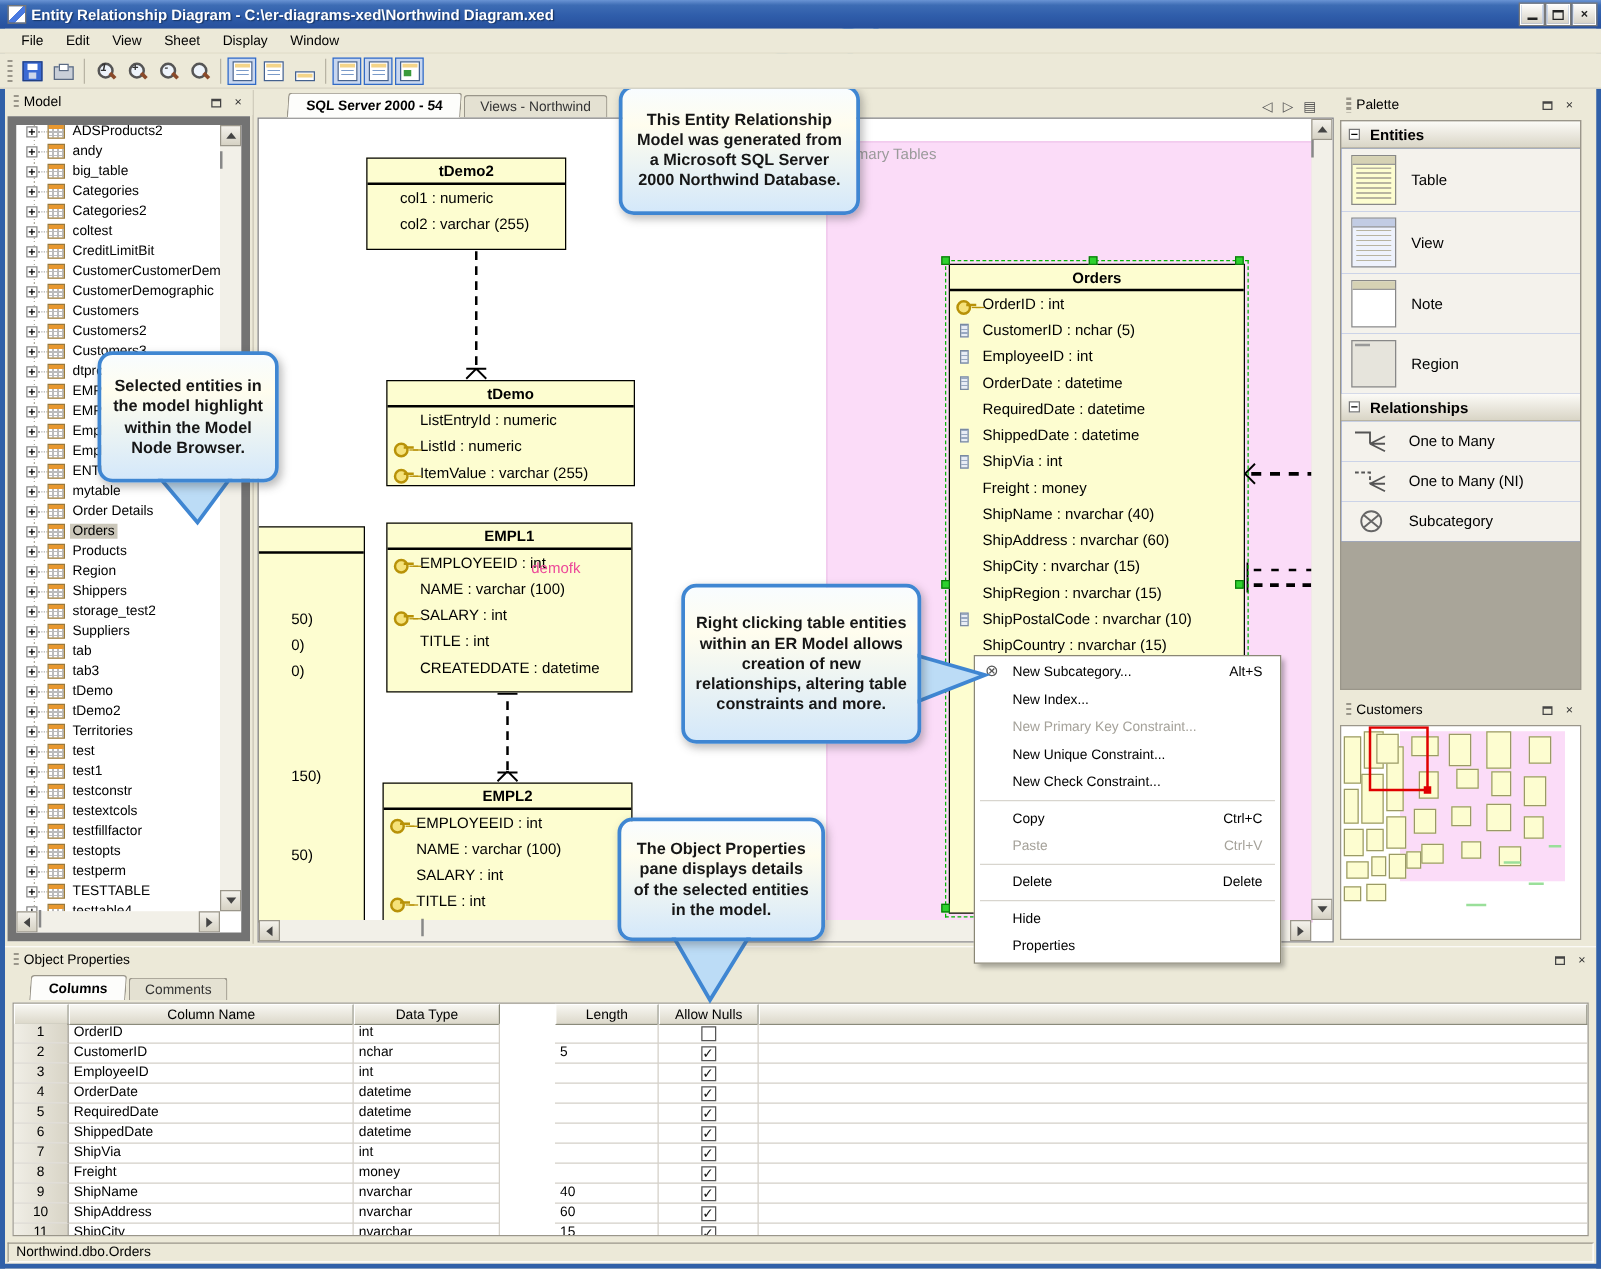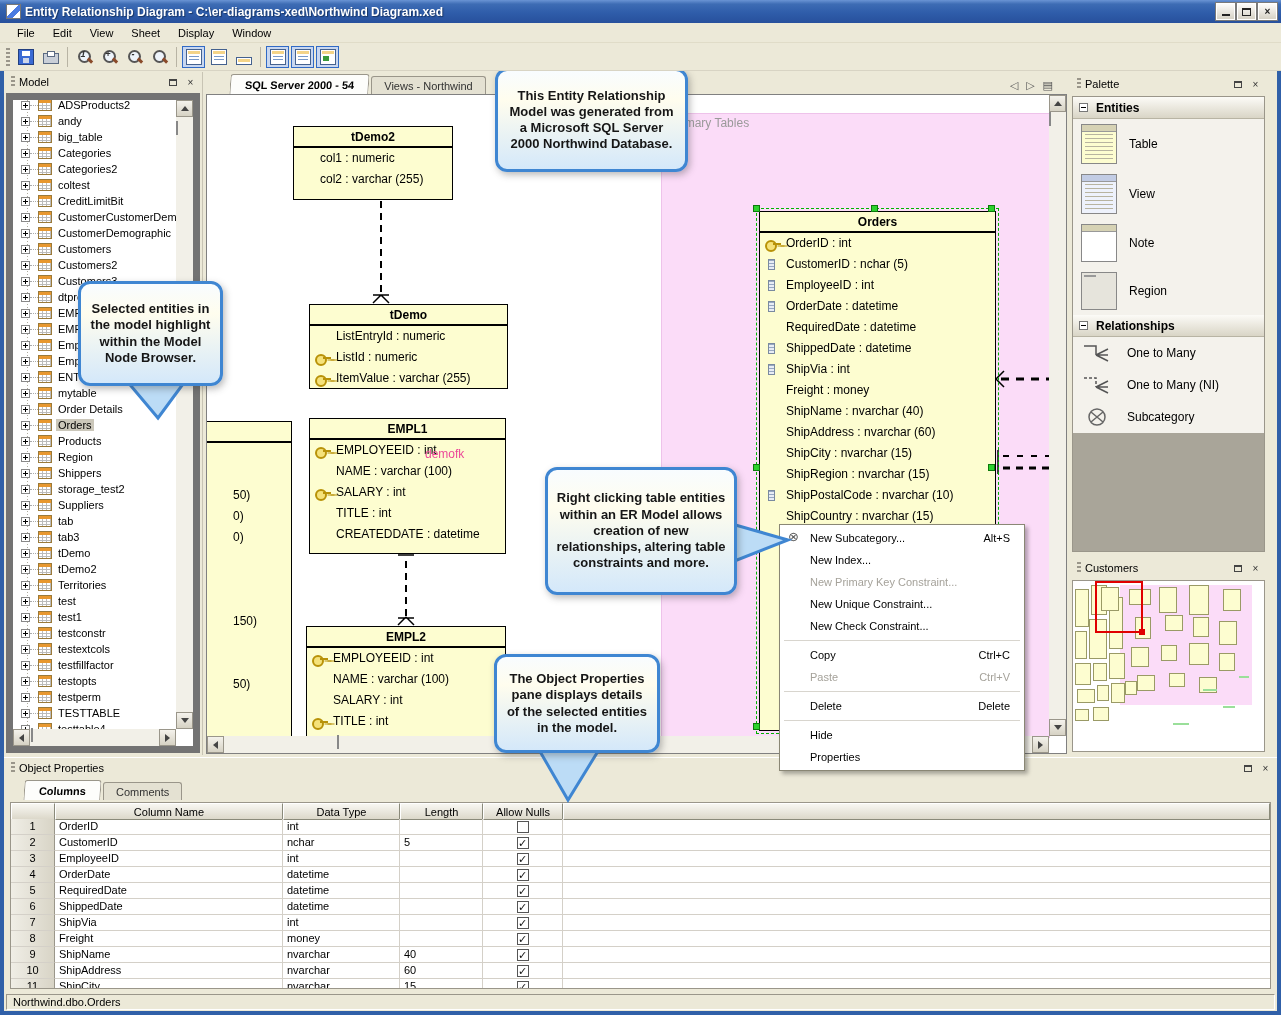--- a/index.html
+++ b/index.html
@@ -162,21 +162,21 @@
   .mini-grn { position:absolute; background:#9adf9a; height:2px; }
 
   
   .bottom-panel { position:absolute; left:4px; top:757px; width:1273px; height:236px; background:#ece9d8; border-top:1px solid #fff; z-index:10; }
   .op-tabs { position:absolute; left:6px; top:22px; height:20px; display:flex; align-items:flex-end; padding-left:14px; }
   .grid-area { position:absolute; left:6px; top:44px; right:6px; bottom:4px; background:#fff; border:1px solid #9a968a; overflow:hidden; }
   .grow { display:flex; height:16px; }
   .gcell { border-right:1px solid #d4d0c8; border-bottom:1px solid #d4d0c8; padding:1px 4px; white-space:nowrap; overflow:hidden; font-size:11px; }
   .ghead .gcell { background:linear-gradient(180deg,#f8f7f2,#dcd8ca); border:1px solid; border-color:#fff #8a8a7a #8a8a7a #fff; text-align:center; padding-top:2px; height:17px;}
   .gnum { background:linear-gradient(90deg,#f0eee6,#d8d4c6); text-align:center; border-right:1px solid #9a968a; }
-  .gc0{width:44px;flex:none;} .gc1{width:228px;flex:none;} .gc2{width:117px;flex:none;} .gc3{width:83px;flex:none;}
+  .gc0{width:44px;flex:none;} .gc1{width:228px;flex:none;} .gc2{width:117px;flex:none;} .gc3{width:83px;flex:none;margin-left:44px;}
   .gc4{width:80px;flex:none; display:flex; align-items:center; justify-content:center;} .gcf{flex:1; border-right:none;}
   .cb { width:12px; height:12px; border:1px solid #555; background:#fff; display:flex; align-items:center; justify-content:center;
     font-size:11px; font-weight:bold; line-height:10px; color:#111; }
 
   .statusbar { position:absolute; left:4px; top:993px; width:1273px; height:18px; background:#ece9d8; z-index:10;
     display:flex; align-items:center; }
   .status-cell { flex:1; height:16px; margin:1px 2px; border:1px solid; border-color:#9a968a #fff #fff #9a968a; padding:1px 6px; font-size:11px; }
 
   svg { display:block; }
 </style>

